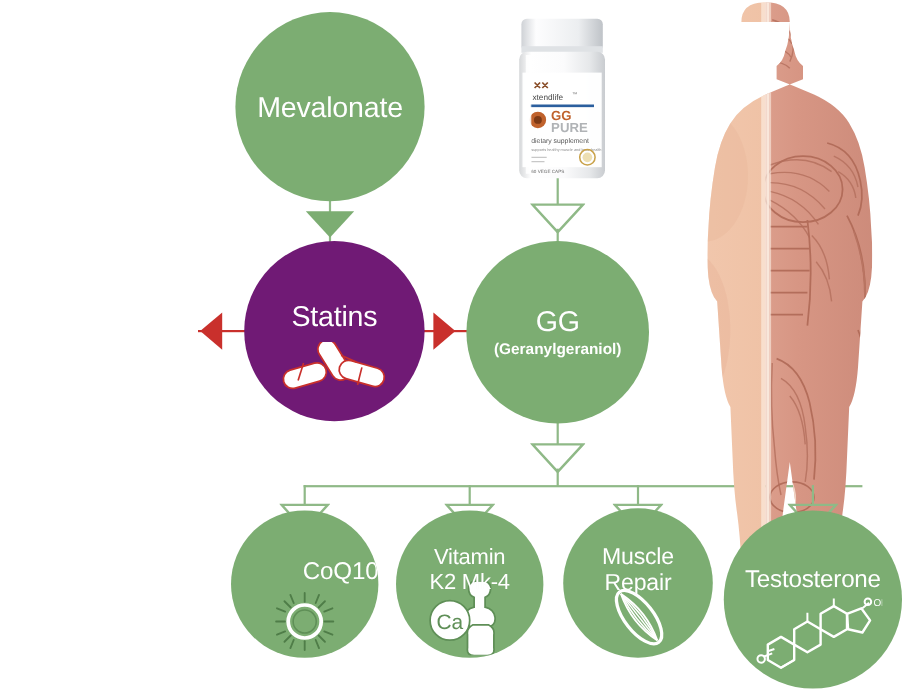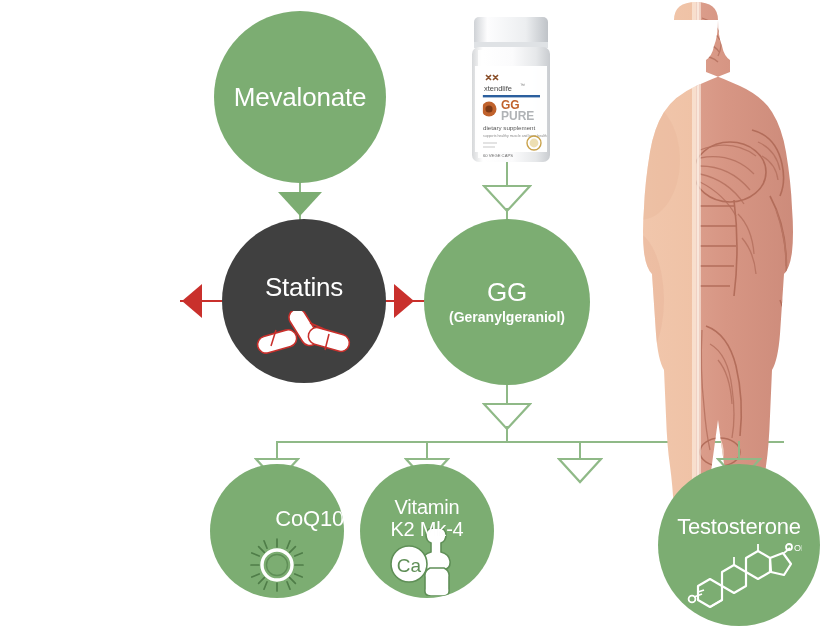--- a/index.html
+++ b/index.html
@@ -38,21 +38,21 @@
   }
   .node .sublabel {
     font-weight: bold;
     line-height: 1.1;
     z-index: 3;
     position: relative;
     text-align: right;
   }
 
   .green  { background: #7cad72; }
-  .red    { background: #404040; }
+  .red    { background: #701a75; }
 
   
   .split { background: #7cad72; }
   .split::after {
     content: "";
     position: absolute;
     left: 0; right: 0;
     top: 57%; bottom: 0;
     background: #c9302c;
     z-index: 1;
@@ -397,20 +397,36 @@
       <g fill="#ffffff" stroke="#5f8f57" stroke-width="1.6">
         <path d="M50 0 q-8 0 -8 7 q0 6 5 8 l0 9 q-8 2 -9 9 q-1 7 6 9 l16 0 q7 -2 6 -9 q-1 -7 -9 -9 l0 -9 q5 -2 5 -8 q0 -7 -8 -7 Z"></path>
         <path d="M46 40 q-6 3 -5 9 l0 12 q-1 7 6 7 l12 0 q7 0 6 -7 l0 -12 q1 -6 -5 -9 Z"></path>
       </g>
 
       <circle cx="25" cy="36" r="18" fill="#ffffff" stroke="#5f8f57" stroke-width="1.6"></circle>
       <text x="25" y="44" text-anchor="middle" font-family="Liberation Sans, sans-serif" font-size="19" fill="#5f8f57">Ca</text>
     </svg>
   </div>
 
+  <div class="node green" id="n-muscle">
+    <div class="label">
+      <span>Muscle</span><br>
+      <span>Repair</span>
+    </div>
+    <svg class="icon-svg" style="position:absolute; left:38px; top:68px;" width="62" height="62" viewBox="0 0 62 62">
+      <g transform="rotate(-38 31 31)">
+        <ellipse cx="31" cy="31" rx="13" ry="29" fill="none" stroke="#ffffff" stroke-width="3"></ellipse>
+        <path d="M31 4 q-9 27 0 54" fill="none" stroke="#ffffff" stroke-width="1.7"></path>
+        <path d="M31 4 q9 27 0 54" fill="none" stroke="#ffffff" stroke-width="1.7"></path>
+        <path d="M31 5 q-5 26 0 52" fill="none" stroke="#ffffff" stroke-width="1.4"></path>
+        <path d="M31 5 q5 26 0 52" fill="none" stroke="#ffffff" stroke-width="1.4"></path>
+        <path d="M31 6 v50" stroke="#ffffff" stroke-width="1.3"></path>
+      </g>
+    </svg>
+  </div>
 
   <div class="node green" id="n-testo">
     <div class="label">Testosterone</div>
     <svg class="icon-svg" style="position:absolute; left:26px; top:78px;" width="118" height="70" viewBox="0 0 118 70">
       <g fill="none" stroke="#ffffff" stroke-width="2.2" stroke-linejoin="round">
 
         <polygon points="14,44 26,37 38,44 38,58 26,65 14,58"></polygon>
 
         <polygon points="38,30 50,23 62,30 62,44 50,51 38,44"></polygon>
 

